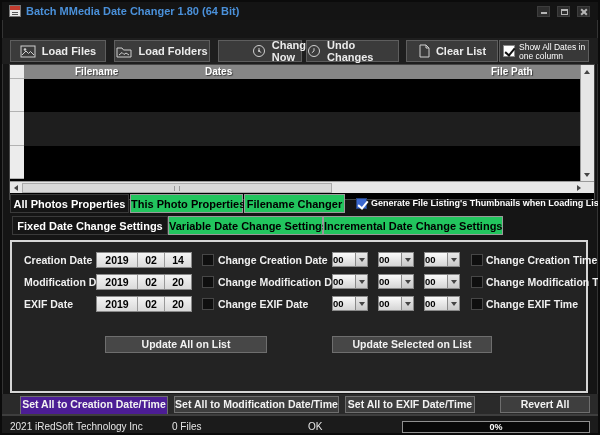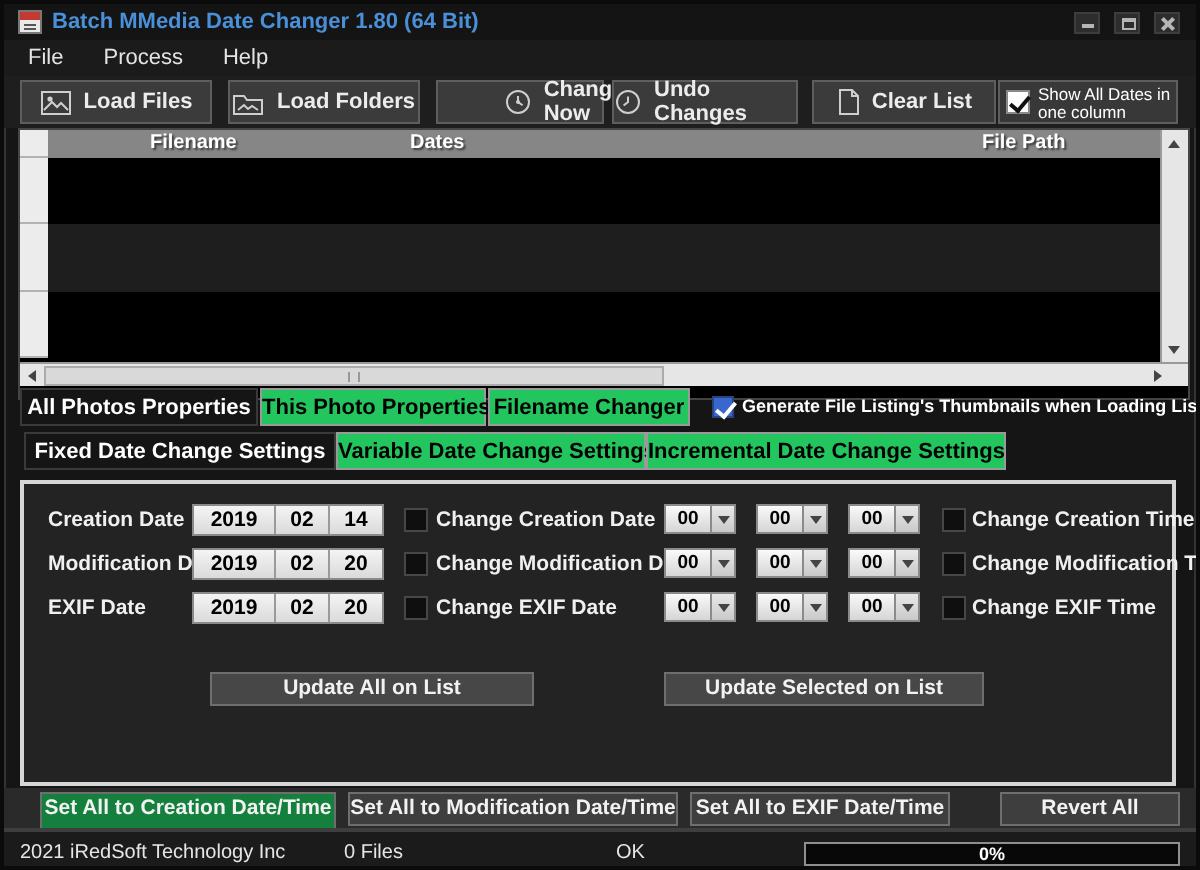--- a/index.html
+++ b/index.html
@@ -87,21 +87,21 @@
   .srow { position:absolute; left:0; width:100%; height:17px; }
   .plabel { position:absolute; top:0; color:#f0f0f0; font-weight:bold; font-size:10.5px;
             line-height:16px; white-space:nowrap; cursor:default; }
   .datebox { position:absolute; top:0; left:84px; width:96px; height:16px; display:flex;
              background:linear-gradient(#f4f4f4,#dadada); border:1px solid #8a8a8a; }
   .datebox .seg { font-weight:bold; font-size:10.5px; color:#000; text-align:center; line-height:14px; }
   .seg.sy { width:40px; }
   .seg.sm, .seg.sd { width:27px; border-left:1px solid #9a9a9a; }
   .combo { position:absolute; top:0; width:36px; height:15px; background:linear-gradient(#fafafa,#d5d5d5);
            border:1px solid #8a8a8a; display:flex; }
-  .combo .val { flex:1; font-weight:bold; font-size:9.5px; color:#000; text-align:center; line-height:13px; }
+  .combo .val { flex:1; font-weight:bold; font-size:9.5px; color:#000; text-align:left; line-height:13px; }
   .combo .drop { width:12px; border-left:1px solid #8a8a8a; display:flex; align-items:center;
            justify-content:center; background:linear-gradient(#e9e9e9,#c9c9c9); }
   .gbtn { position:absolute; background:#474747; border:1px solid #6e6e6e; color:#f2f2f2;
           font-weight:bold; font-size:10.5px; text-align:center; cursor:default; }
 
   
   .bottomstrip { position:absolute; left:0; top:392px; width:100%; height:20px; background:#2a2a2a; }
   .statusbar { position:absolute; left:0; top:412px; width:100%; height:23px; background:#1b1b1b;
                border-top:2px solid #3e3e3e; }
   .sbtext { position:absolute; top:0; height:21px; line-height:21px; color:#e6e6e6; font-size:10px;
@@ -128,25 +128,20 @@
       <span class="wbtn">
           <span class="g-max"></span>
         </span>
       <span class="wbtn">
           <span class="g-close"></span>
           <span class="g-close2"></span>
         </span>
     </span>
   </div>
 
-  <div class="menubar">
-    <span class="menuitem">File</span>
-    <span class="menuitem">Process</span>
-    <span class="menuitem">Help</span>
-  </div>
 
   <div class="toolbar">
     <div class="tbtn" style="left:8px;width:96px;">
       <svg width="16" height="13" viewBox="0 0 16 13">
           <rect x="1" y="1" width="14" height="11" fill="none" stroke="#cfcfcf"></rect>
           <circle cx="5" cy="4.5" r="1.3" fill="#cfcfcf"></circle>
           <path d="M2 10 L6 6 L8.5 8.5 L10.5 6.5 L14 10" fill="none" stroke="#cfcfcf"></path>
         </svg>
       <span>Load Files</span>
     </div>
@@ -326,21 +321,21 @@
         </span>
       <span class="cb dark" style="left:459px;top:2px"></span>
       <span class="plabel" style="left:474px">Change EXIF Time</span>
     </div>
 
     <div class="gbtn" style="left:93px;top:94px;width:162px;height:17px;line-height:15px">Update All on List</div>
     <div class="gbtn" style="left:320px;top:94px;width:160px;height:17px;line-height:15px">Update Selected on List</div>
   </div>
 
   <div class="bottomstrip">
-    <div class="gbtn" style="left:18px;top:2px;width:148px;height:34px;line-height:15px;background:#15803d">Set All to Creation Date/Time</div>
+    <div class="gbtn" style="left:18px;top:2px;width:148px;height:34px;line-height:15px;background:#4c1d95">Set All to Creation Date/Time</div>
     <div class="gbtn" style="left:172px;top:2px;width:165px;height:17px;line-height:15px;background:#3e3e3e">Set All to Modification Date/Time</div>
     <div class="gbtn" style="left:343px;top:2px;width:130px;height:17px;line-height:15px;background:#3e3e3e">Set All to EXIF Date/Time</div>
     <div class="gbtn" style="left:498px;top:2px;width:90px;height:17px;line-height:15px;background:#3e3e3e">Revert All</div>
   </div>
 
   <div class="statusbar">
     <span class="sbtext" style="left:8px">2021 iRedSoft Technology Inc</span>
     <span class="sbtext" style="left:170px">0 Files</span>
     <span class="sbtext" style="left:306px">OK</span>
     <span class="progress">0%</span>

